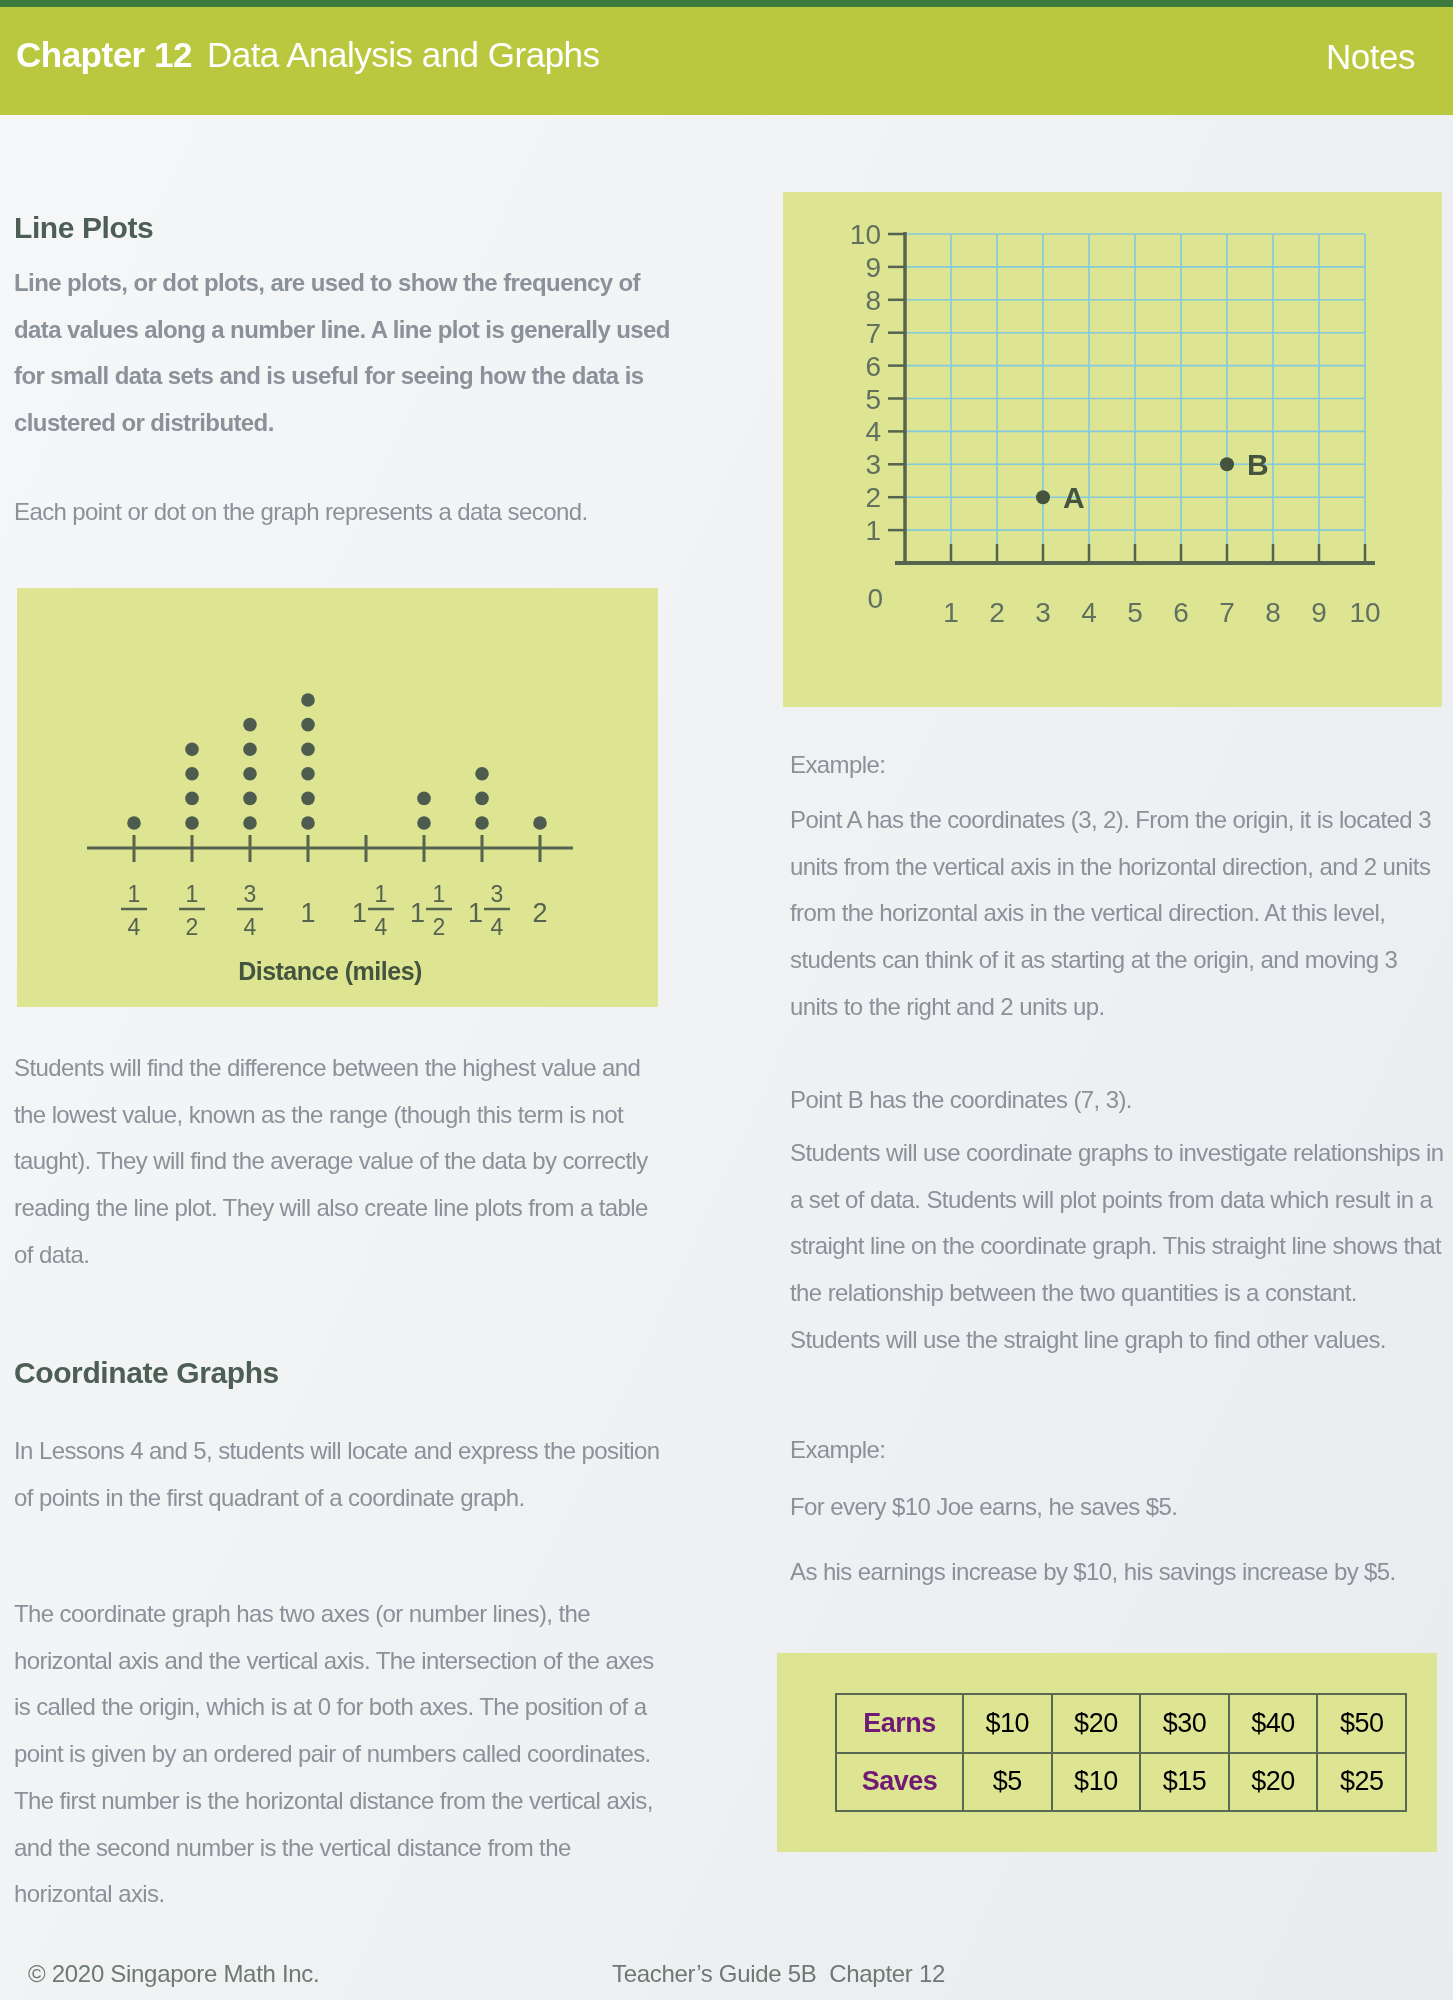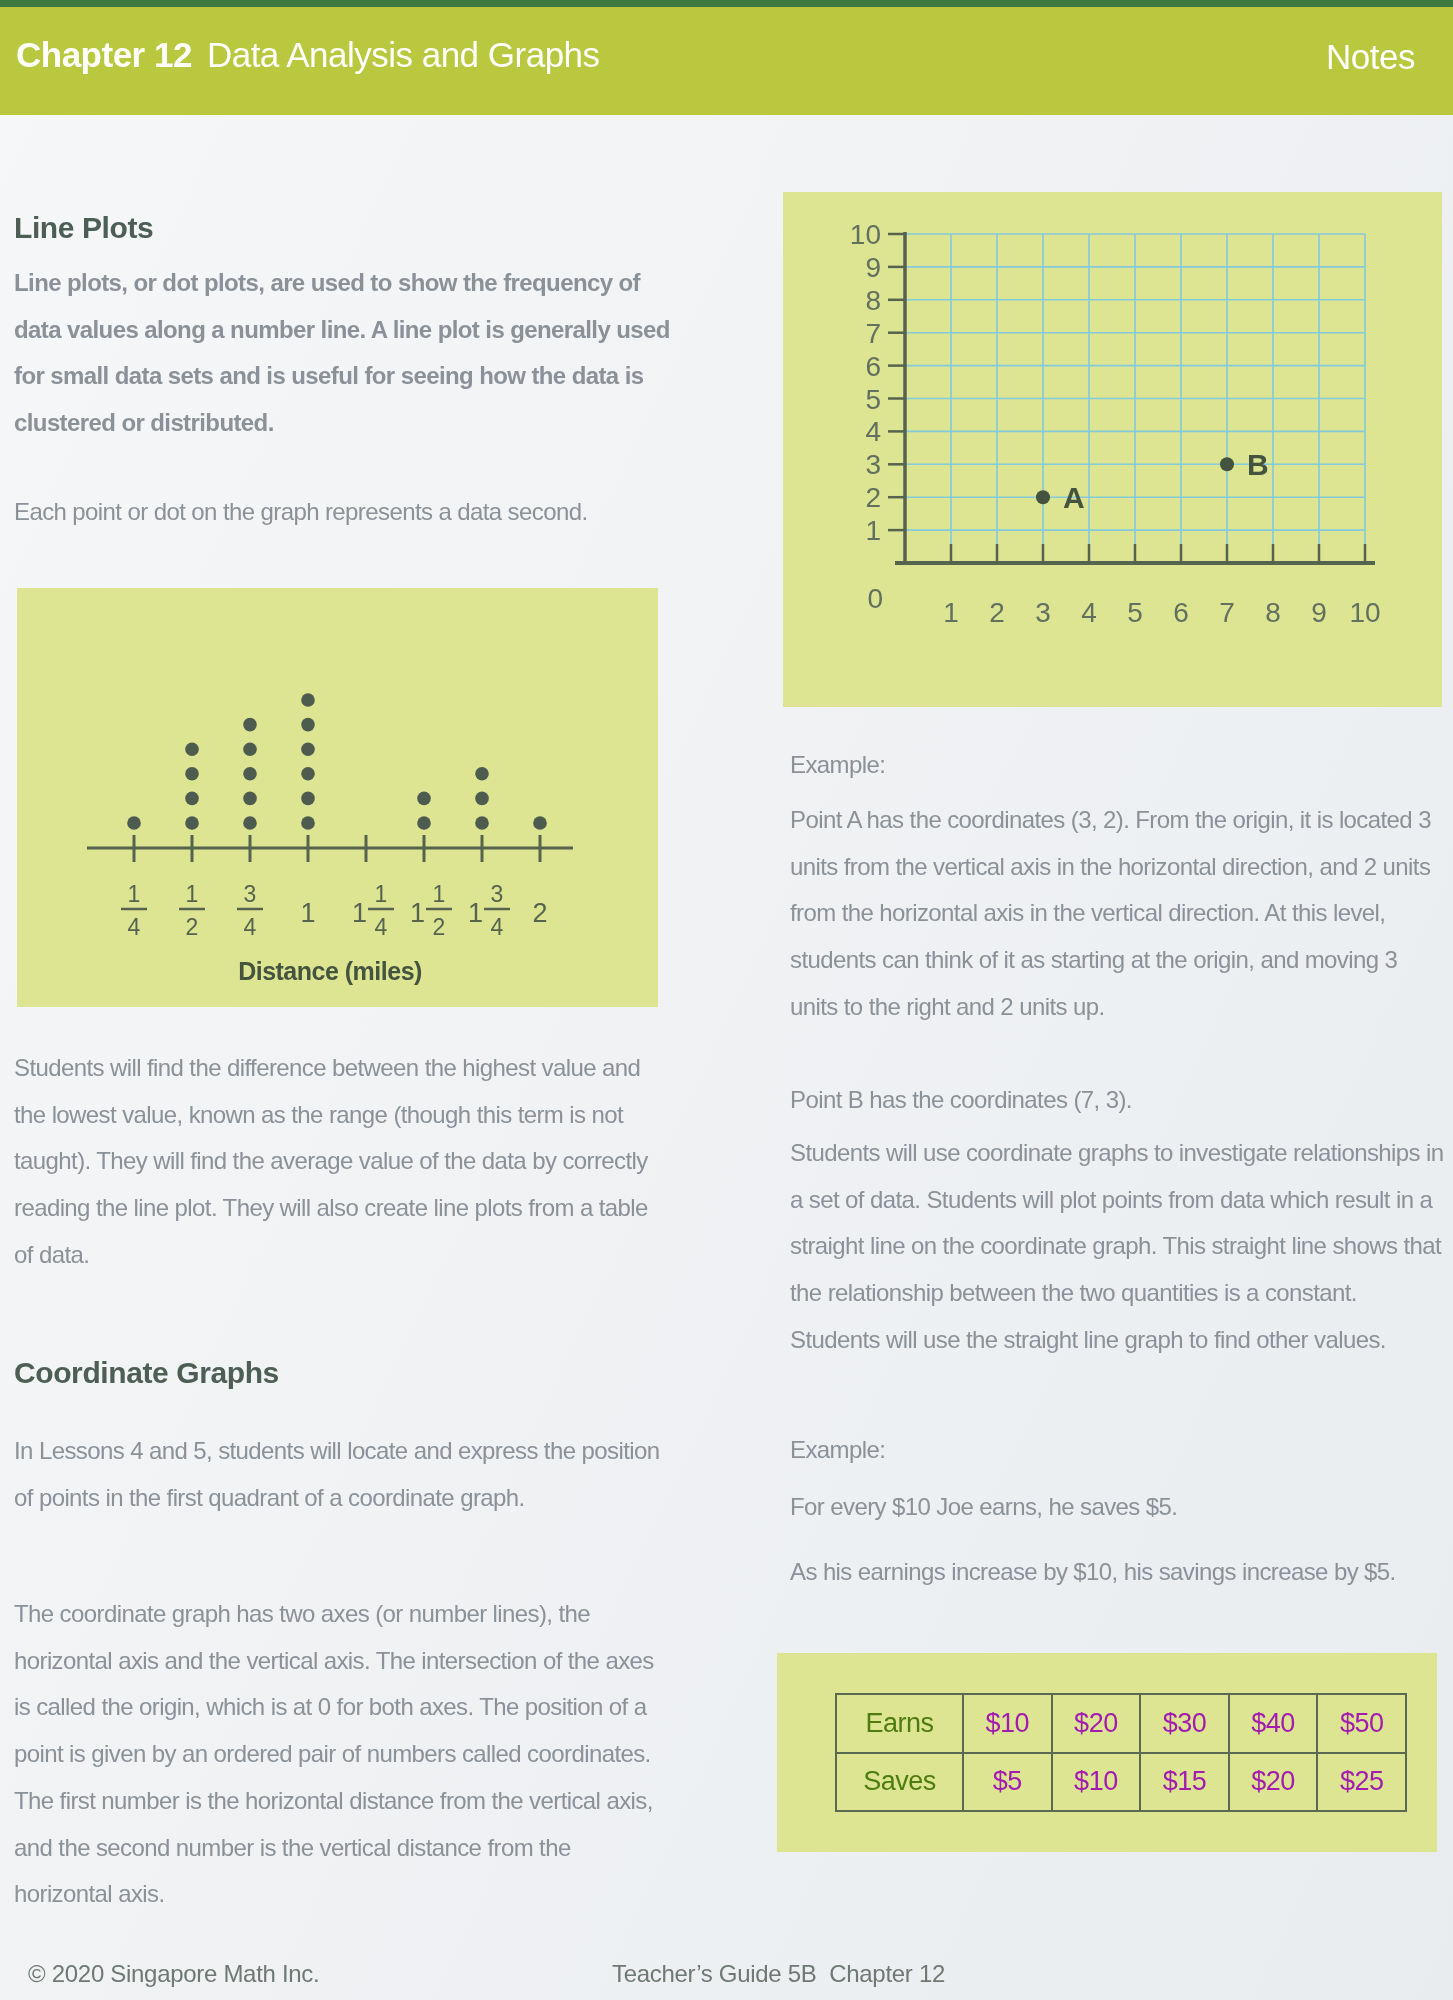--- a/index.html
+++ b/index.html
@@ -17,23 +17,23 @@
   .h-title{font-size:35px;font-weight:normal;letter-spacing:-0.5px;}
   .h-notes{right:38px;top:30px;font-size:35px;font-weight:normal;color:#ffffff;letter-spacing:-0.5px;}
   .heading{font-size:30px;font-weight:bold;color:#4d5f55;letter-spacing:-0.4px;}
   .para{width:658px;font-size:24px;line-height:46.7px;letter-spacing:-0.6px;color:#8a9198;}
   .greenbox{background:#dde593;}
   .boxtitle{font-size:23px;font-weight:bold;color:#44543f;letter-spacing:-0.8px;}
   .footer{font-size:24px;color:#6d7972;letter-spacing:-0.3px;white-space:pre;}
   table.savings{border-collapse:collapse;table-layout:fixed;width:572px;height:119px;}
   table.savings td{
     border:2.5px solid #5a6a52;text-align:center;vertical-align:middle;
-    font-size:27px;color:#a21caf;letter-spacing:-0.5px;padding:0;
+    font-size:27px;color:#000000;letter-spacing:-0.5px;padding:0;
   }
-  table.savings td.lbl{font-weight:normal;color:#4d7c0f;margin-top:8px;}
+  table.savings td.lbl{font-weight:bold;color:#701a75;margin-top:8px;}
   svg text{font-family:"Liberation Sans","DejaVu Sans",sans-serif;}
 </style>
 </head>
 <body>
 
 <div class="abs topstrip"></div>
 <div class="abs headerbar">
   <div class="abs headerinner">
     <span class="h-chapter">Chapter 12</span>
     <span class="h-title">Data Analysis and Graphs</span>

